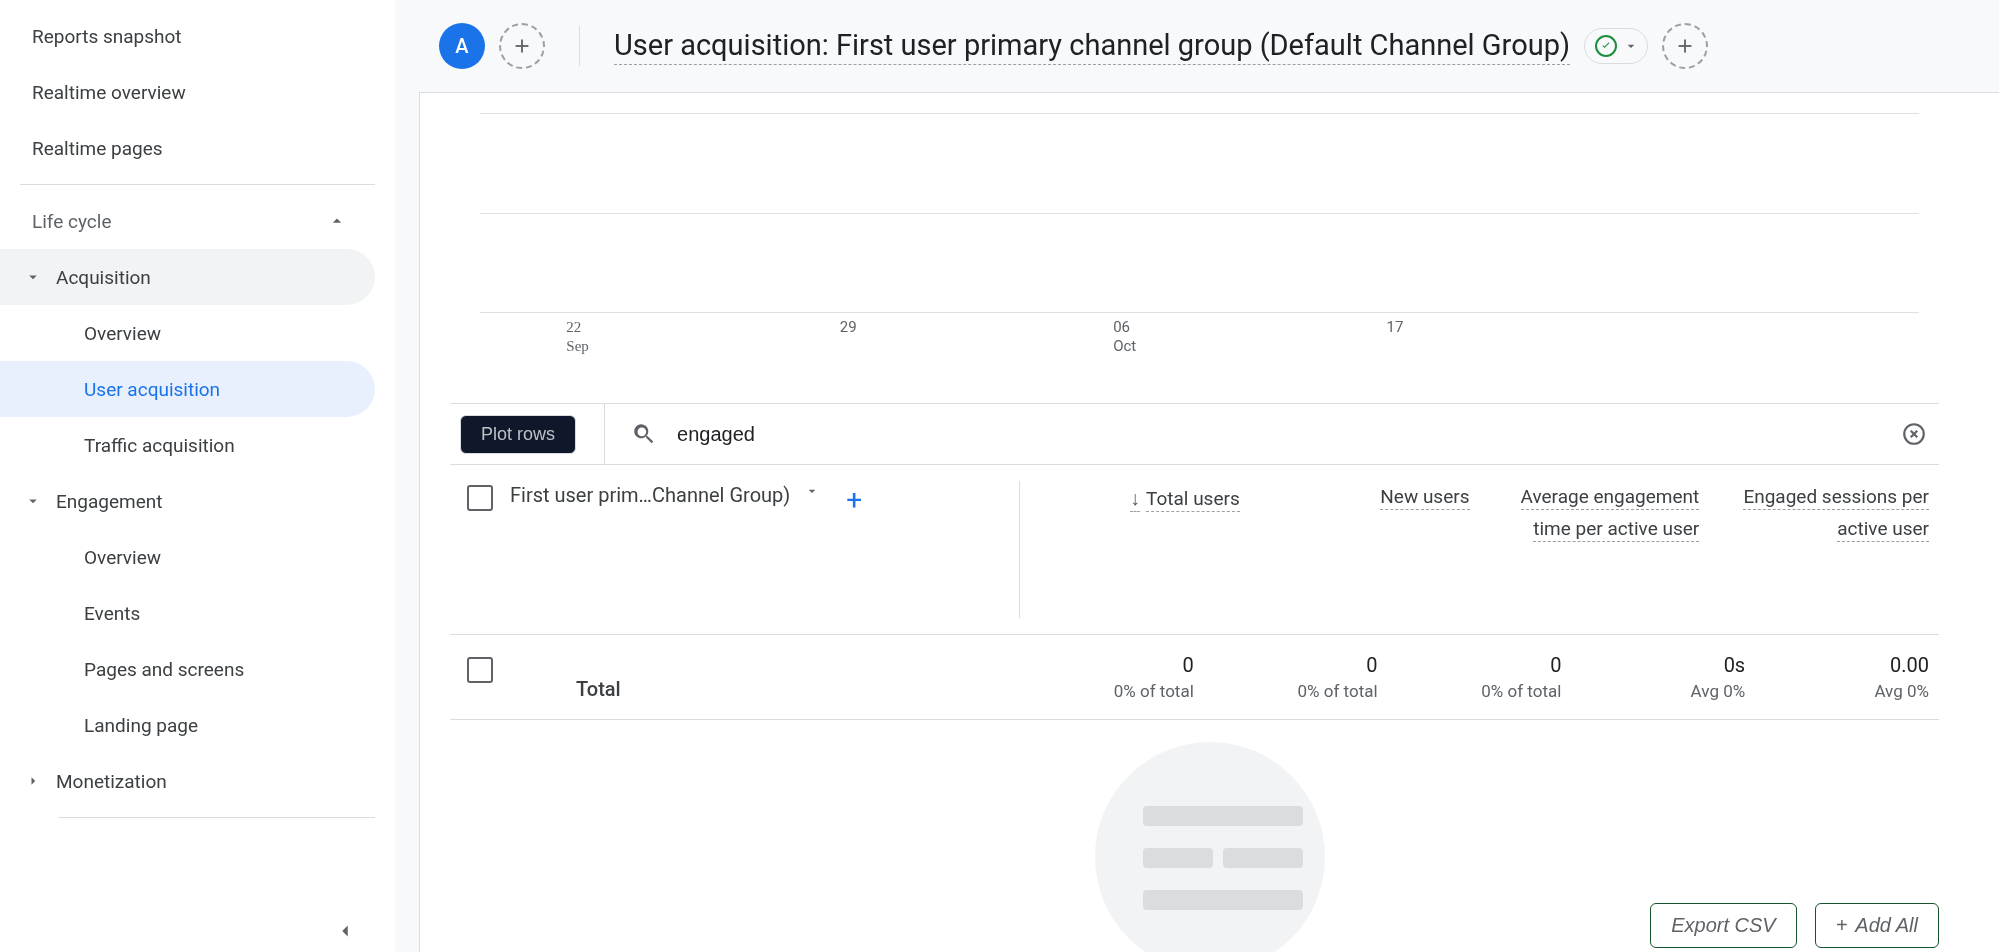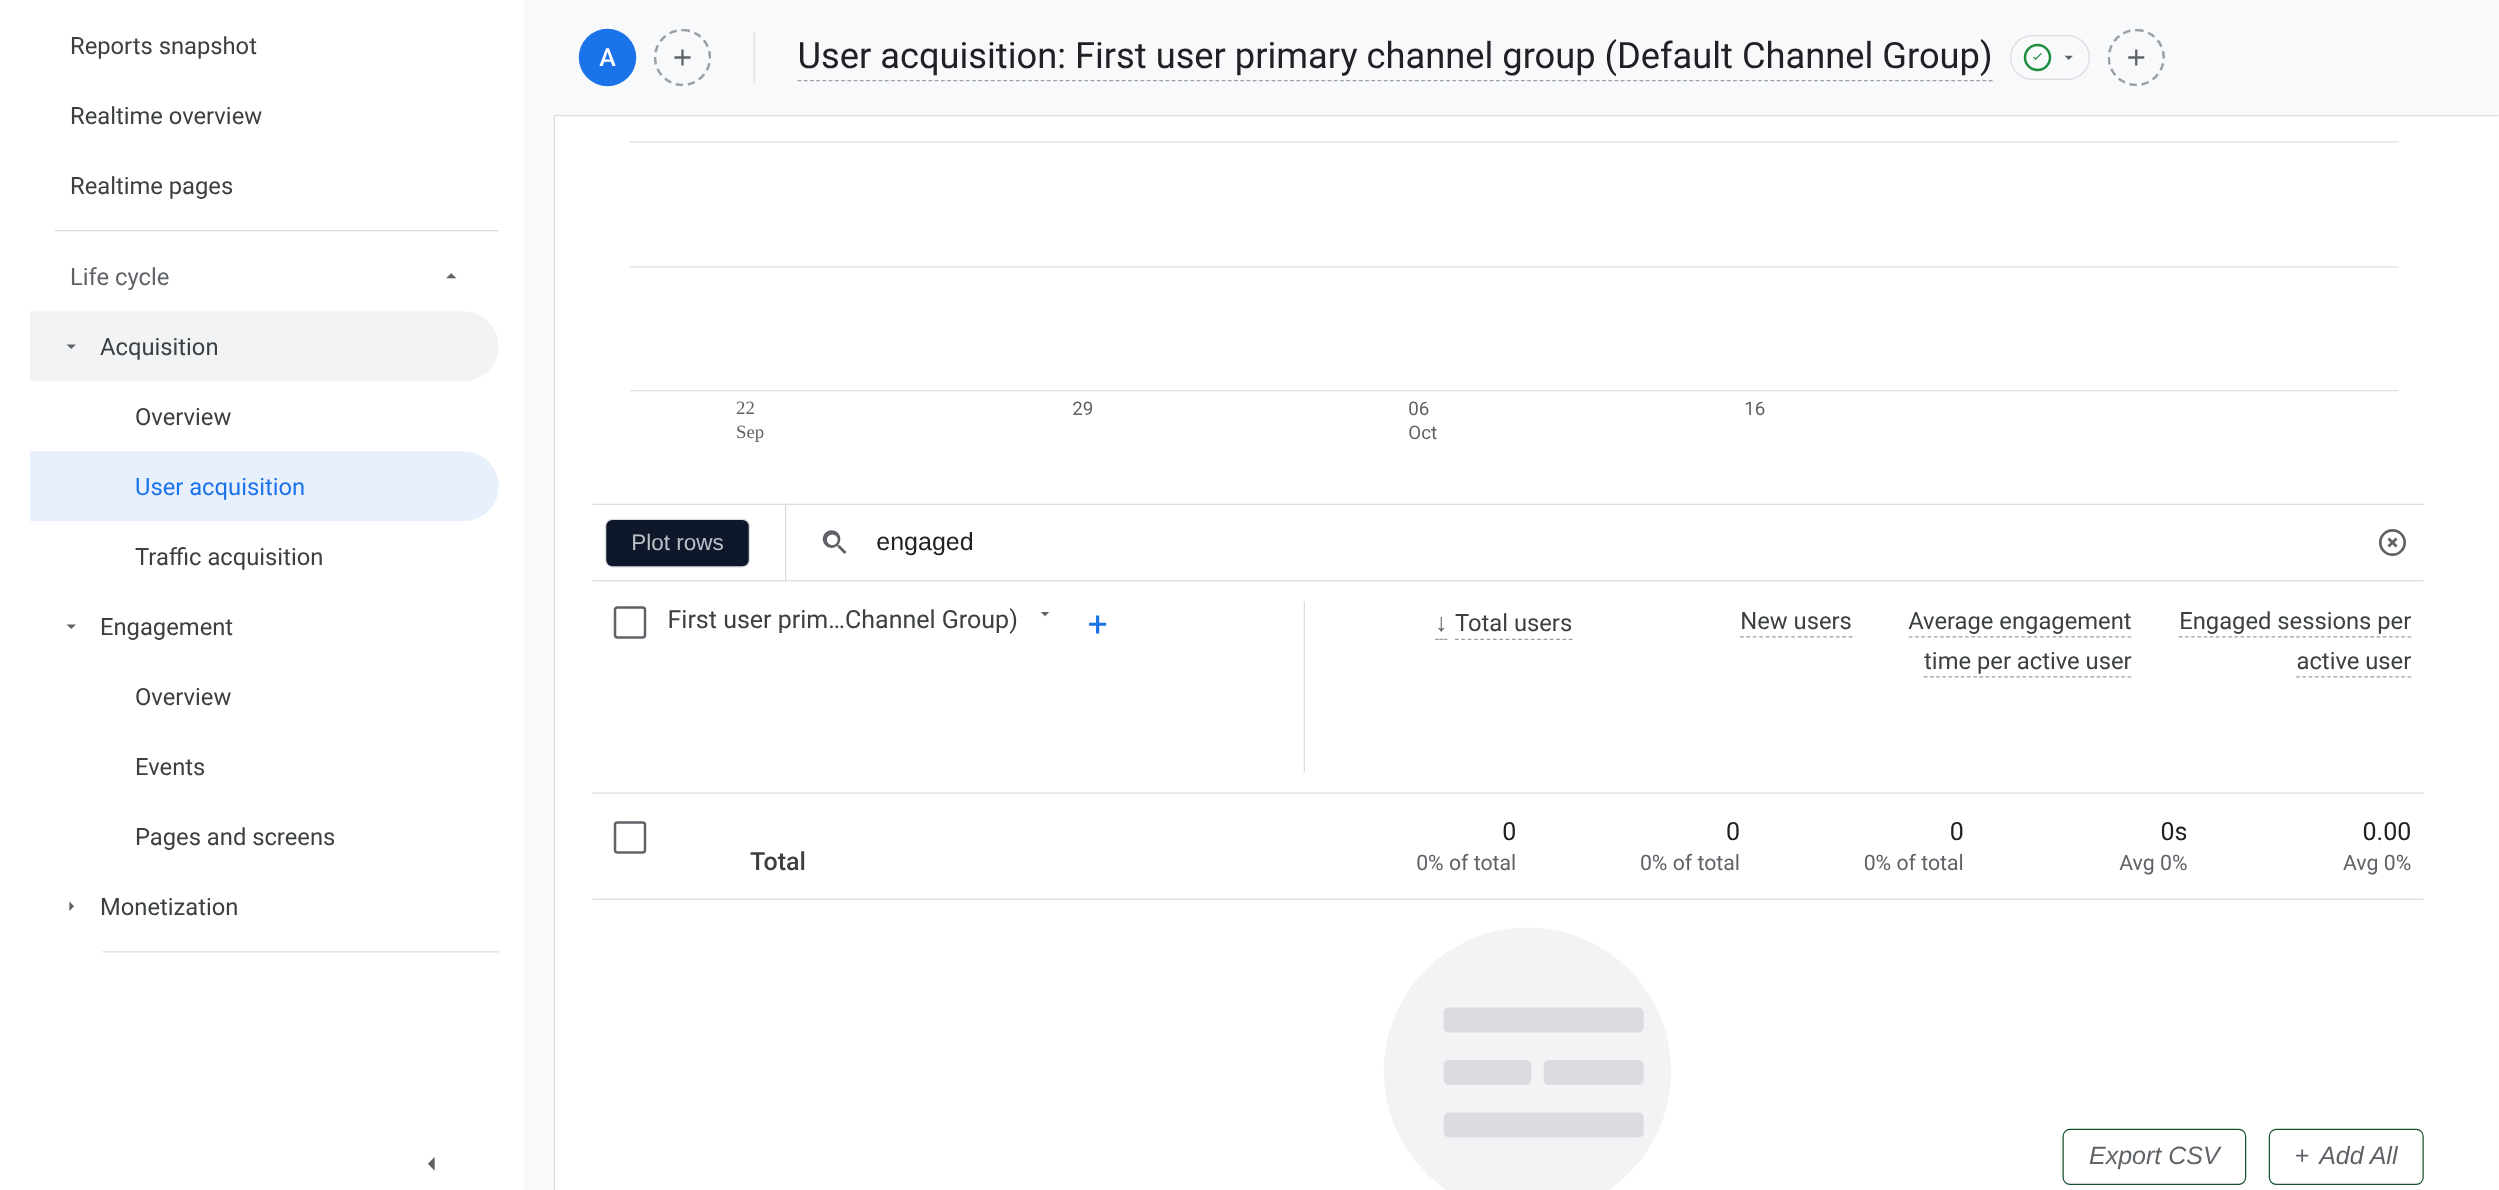--- a/index.html
+++ b/index.html
@@ -5,21 +5,21 @@
 * { box-sizing: border-box; margin: 0; padding: 0; }
 body {
   font-family: 'Google Sans', Roboto, Arial, sans-serif;
   font-size: 18px;
   color: #3c4043;
   background: #fff;
   overflow: hidden;
   width: 1999px;
   height: 952px;
 }
-.app { display: flex; height: 100%; padding-left: 24px; }
+.app { display: flex; height: 100%; }
 
 
 .sidebar {
   width: 395px;
   flex-shrink: 0;
   padding-top: 8px;
   overflow-y: auto;
 }
 .side-item {
   display: flex;
@@ -256,20 +256,23 @@
       <span>Engagement</span>
     </div>
     <div class="side-item lvl3">
         <span>Overview</span>
       </div>
     <div class="side-item lvl3">
         <span>Events</span>
       </div>
     <div class="side-item lvl3">
         <span>Pages and screens</span>
+      </div>
+    <div class="side-item lvl3">
+        <span>Landing page</span>
       </div>
 
     <div class="side-item lvl2">
       <span class="chev" style="margin-left:-34px;">
         <svg width="18" height="18" viewBox="0 0 24 24">
             <path fill="currentColor" d="M10 7l5 5-5 5z"></path>
           </svg>
       </span>
       <span>Monetization</span>
     </div>
@@ -319,21 +322,21 @@
     <div class="content">
 
       <div class="chart-area">
         <div class="chart-grid">
             <div class="mid"></div>
           </div>
         <div class="x-ticks" id="x-ticks">
             <div class="x-tick" style="left: 6%; font-family: Liberation Serif, serif;">22<br>Sep</div>
             <div class="x-tick" style="left: 25%;">29</div>
             <div class="x-tick" style="left: 44%;">06<br>Oct</div>
-            <div class="x-tick" style="left: 63%;">16</div>
+            <div class="x-tick" style="left: 63%;">17</div>
           </div>
       </div>
 
       <div class="filter-bar">
         <button class="plot-btn"><span>Plot rows</span></button>
         <div class="vline"></div>
         <span class="search-icon">
           <svg width="26" height="26" viewBox="0 0 24 24">
               <path fill="currentColor" d="M15.5 14h-.8l-.3-.3a6.5 6.5 0 10-.7.7l.3.3v.8l5 5 1.5-1.5-5-5zM10 14a4 4 0 110-8 4 4 0 010 8z"></path>
             </svg>

